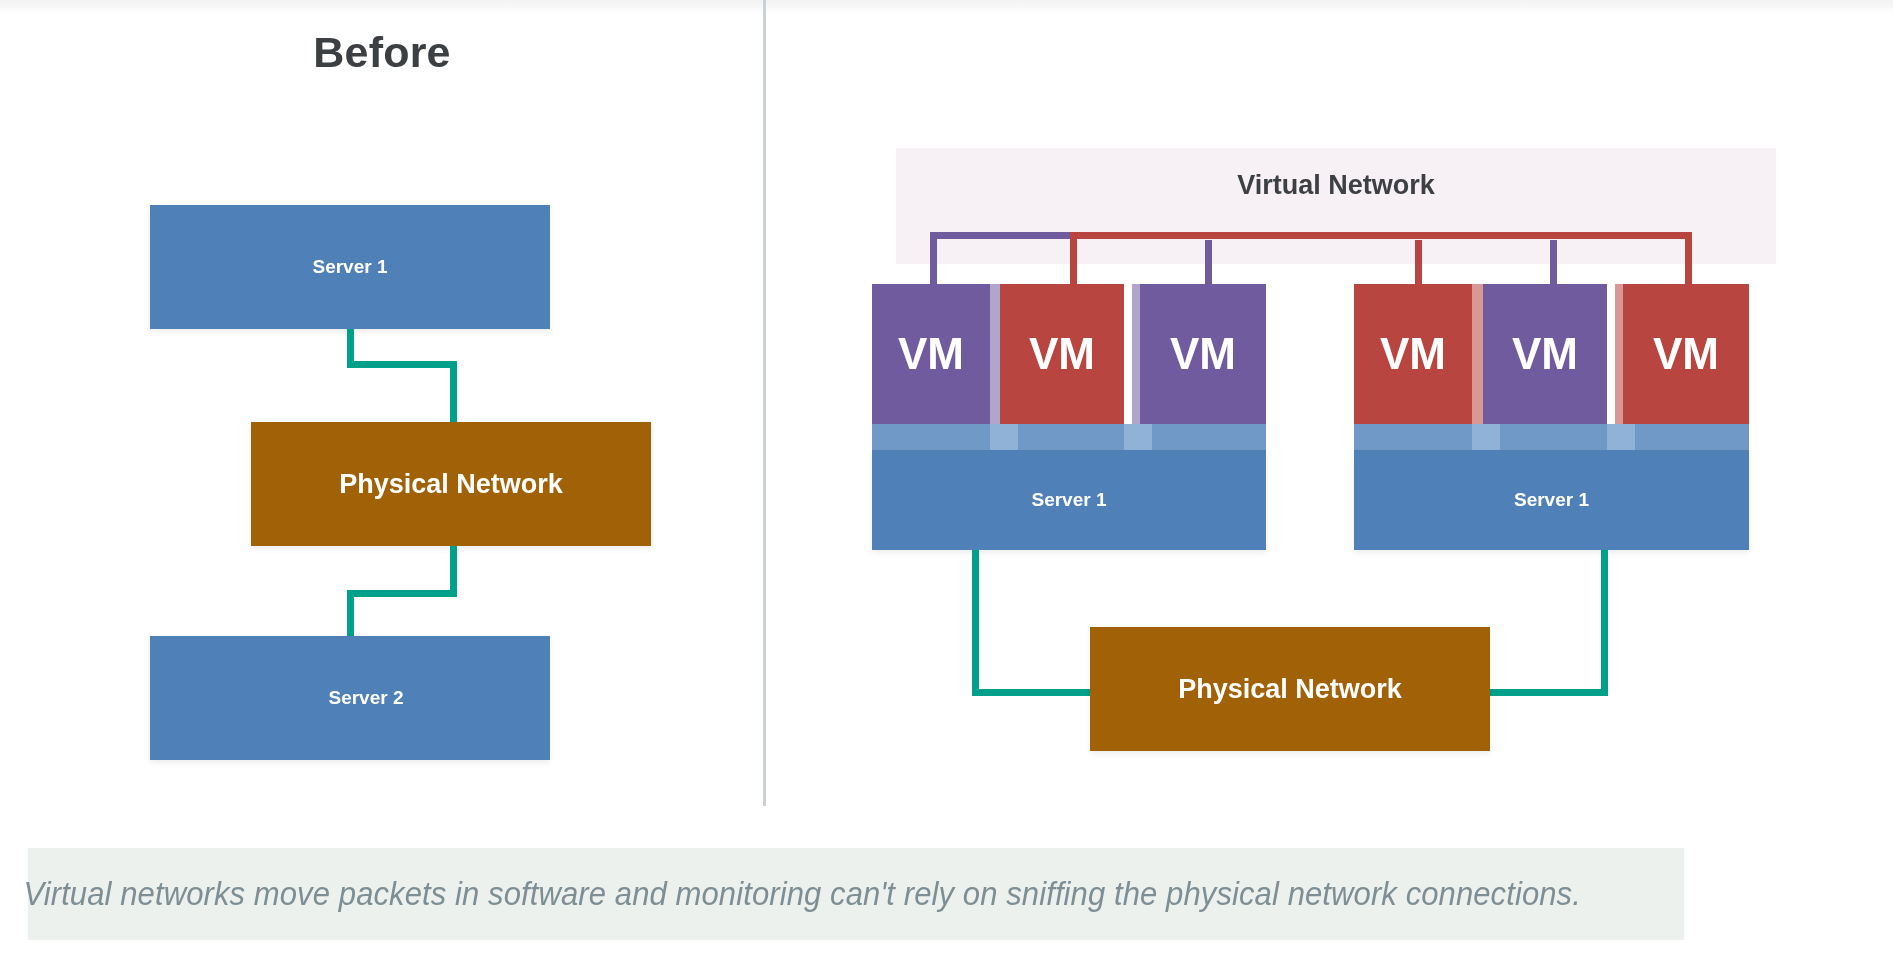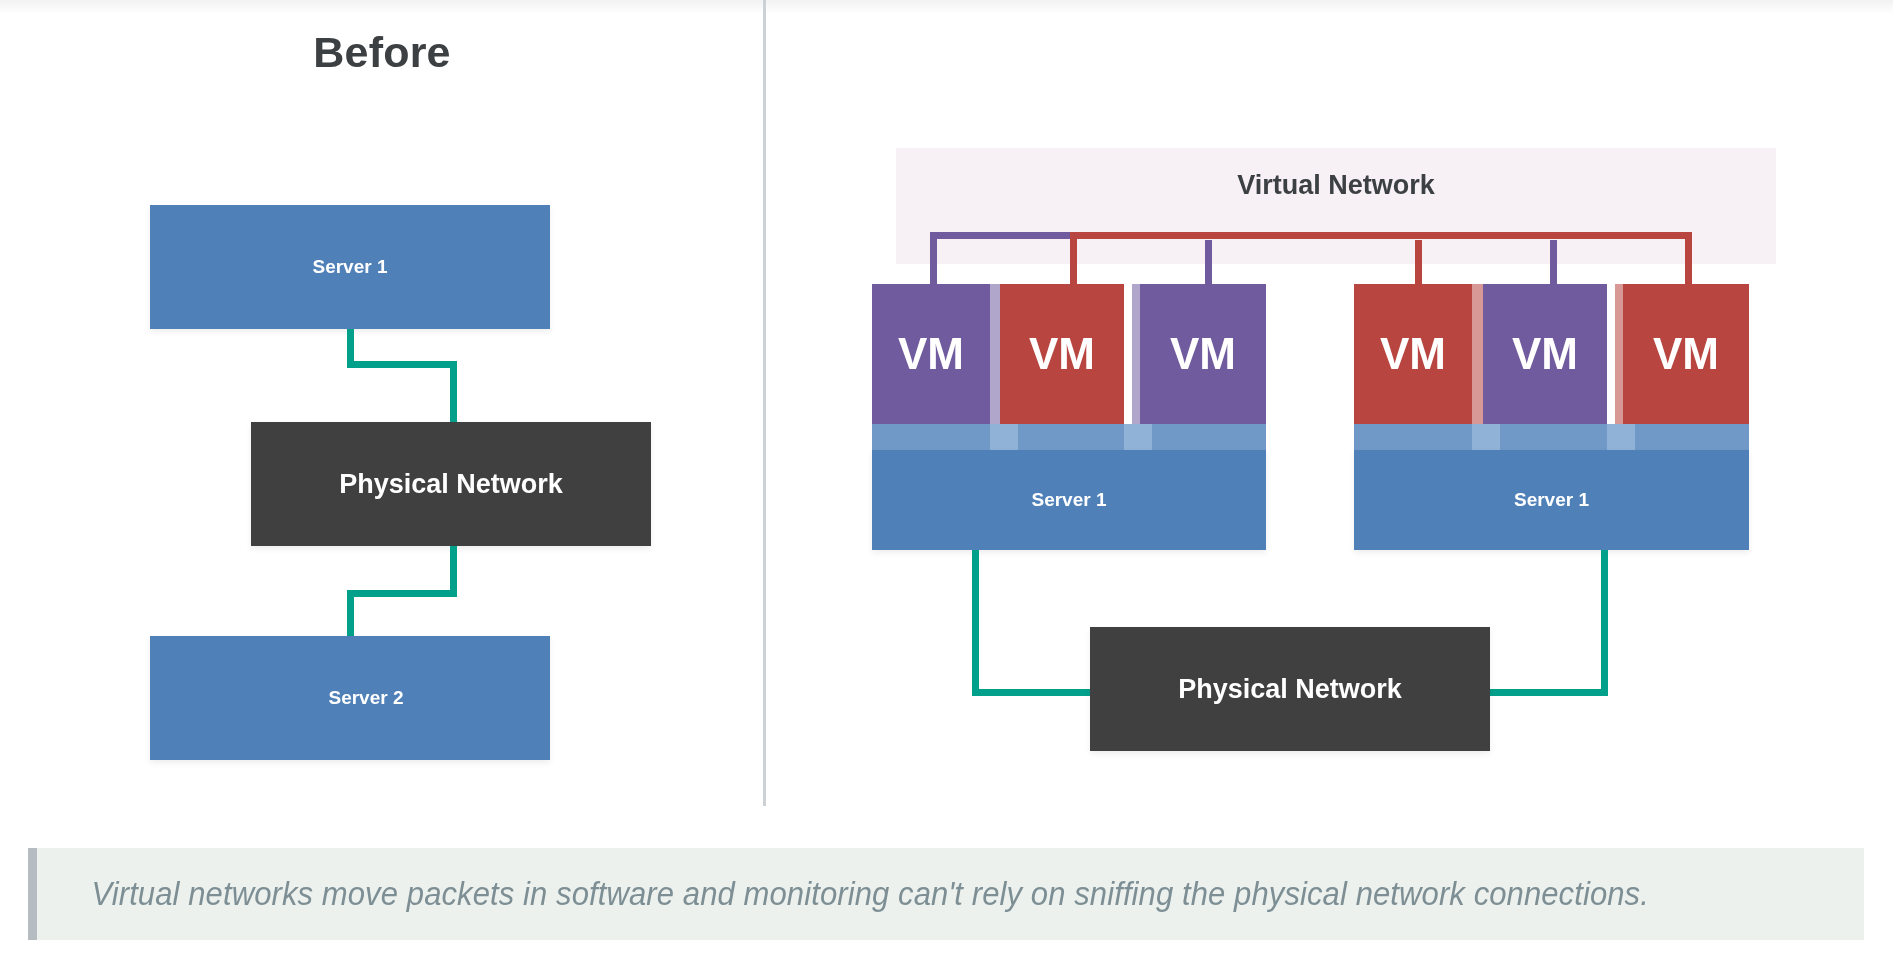--- a/index.html
+++ b/index.html
@@ -24,21 +24,21 @@
     font-size:43px;font-weight:bold;color:#3c4043;
     text-align:center;letter-spacing:.2px;
   }
 
   
   .node{
     display:flex;align-items:center;justify-content:center;
     color:#ffffff;font-weight:bold;box-sizing:border-box;
   }
   .blue{background:#4f80b8;}
-  .teal{background:#404040;}
+  .teal{background:#a16207;}
   .purple{background:#6f5b9e;}
   .red{background:#b8453f;}
 
   .servertxt{font-size:19px;}
   .nettxt{font-size:27px;}
   .vmtxt{font-size:44px;line-height:1;}
 
   
   .shadow{box-shadow:0 3px 6px rgba(0,0,0,.07);}
 
@@ -67,22 +67,22 @@
 
   
   .hyper{background:#7099c8;}
   .hyper-gap{background:#8fb2d6;}
 
   
   .vm-edge{opacity:.55;}
 
   
   .caption-wrap{
-    left:28px;top:848px;width:1836px;height:92px;
-    background:#ecf1ee;display:flex;align-items:center;
+    left:28px;top:848px;width:1656px;height:92px;
+    background:#ecf1ee;display:flex;align-items:center;justify-content:flex-end;
   }
   .caption-bar{width:9px;height:92px;background:#b5bcc2;flex:0 0 auto;}
   .caption-text{
     font-family:"Liberation Sans Narrow","Liberation Sans","DejaVu Sans Condensed",sans-serif;
     font-style:italic;font-weight:300;
     font-size:33px;color:#7d8f94;
     padding-left:58px;letter-spacing:.1px;
     transform:scaleX(.94);transform-origin:left center;
     white-space:nowrap;
   }

